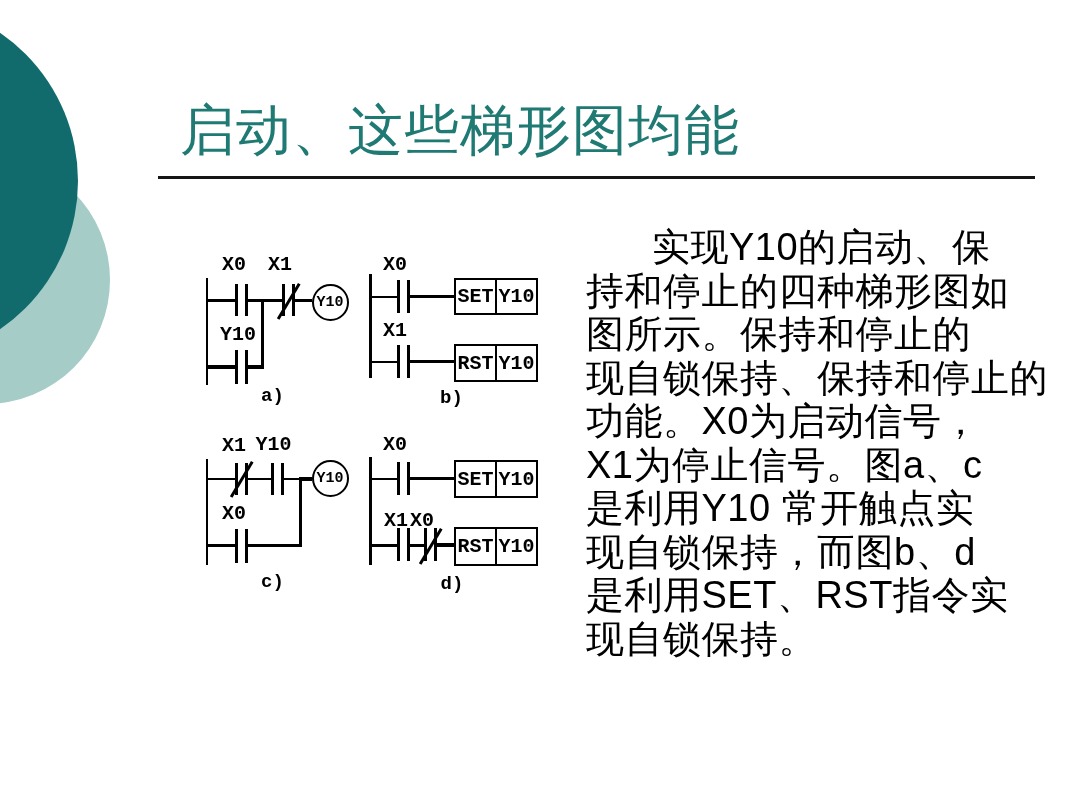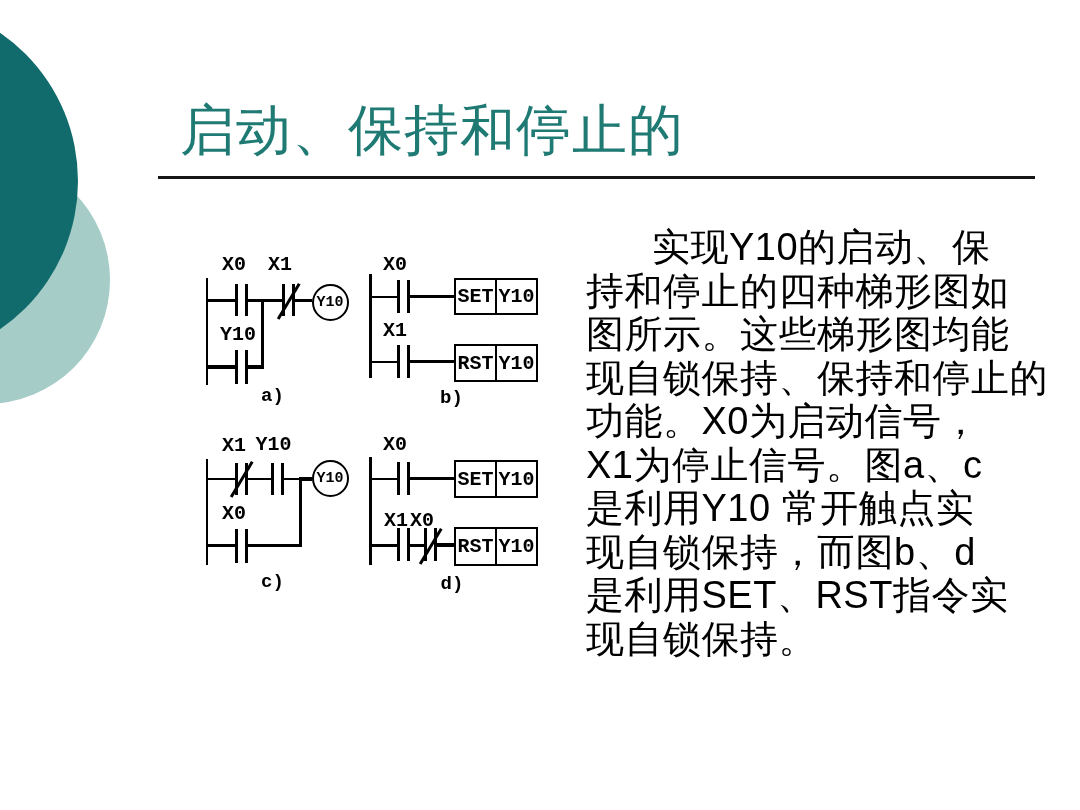--- a/index.html
+++ b/index.html
@@ -37,21 +37,21 @@
   .para-line:first-child{text-indent:66px;}
 </style>
 </head>
 <body>
 
 <div id="slide">
 
   <div class="circle light"></div>
   <div class="circle dark"></div>
 
-  <h1 class="title">启动、保持和停止的</h1>
+  <h1 class="title">启动、这些梯形图均能</h1>
   <div class="title-rule"></div>
 
   <div class="figure">
 
     <div class="lv" style="left:10.5px;top:38px;height:107px"></div>
     <div class="lh" style="left:11px;top:59px;width:29px"></div>
     <div class="ct" style="left:40px;top:44px;height:32px"></div>
     <div class="dl" style="left:27px;top:15px;width:40px">X0</div>
     <div class="lh" style="left:53px;top:59px;width:34px"></div>
     <div class="lv" style="left:66px;top:59px;height:69.5px"></div>
@@ -128,21 +128,21 @@
       <span class="cell">RST</span>
       <span class="cell">Y10</span>
     </div>
     <div class="cap" style="left:243px;top:334px;width:28px">d)</div>
 
   </div>
 
   <div class="body-text">
     <div class="para-line">实现Y10的启动、保</div>
     <div class="para-line">持和停止的四种梯形图如</div>
-    <div class="para-line">图所示。这些梯形图均能</div>
+    <div class="para-line">图所示。保持和停止的</div>
     <div class="para-line">现自锁保持、保持和停止的</div>
     <div class="para-line">功能。X0为启动信号，</div>
     <div class="para-line">X1为停止信号。图a、c</div>
     <div class="para-line">是利用Y10 常开触点实</div>
     <div class="para-line">现自锁保持，而图b、d</div>
     <div class="para-line">是利用SET、RST指令实</div>
     <div class="para-line">现自锁保持。</div>
   </div>
 
 </div>

